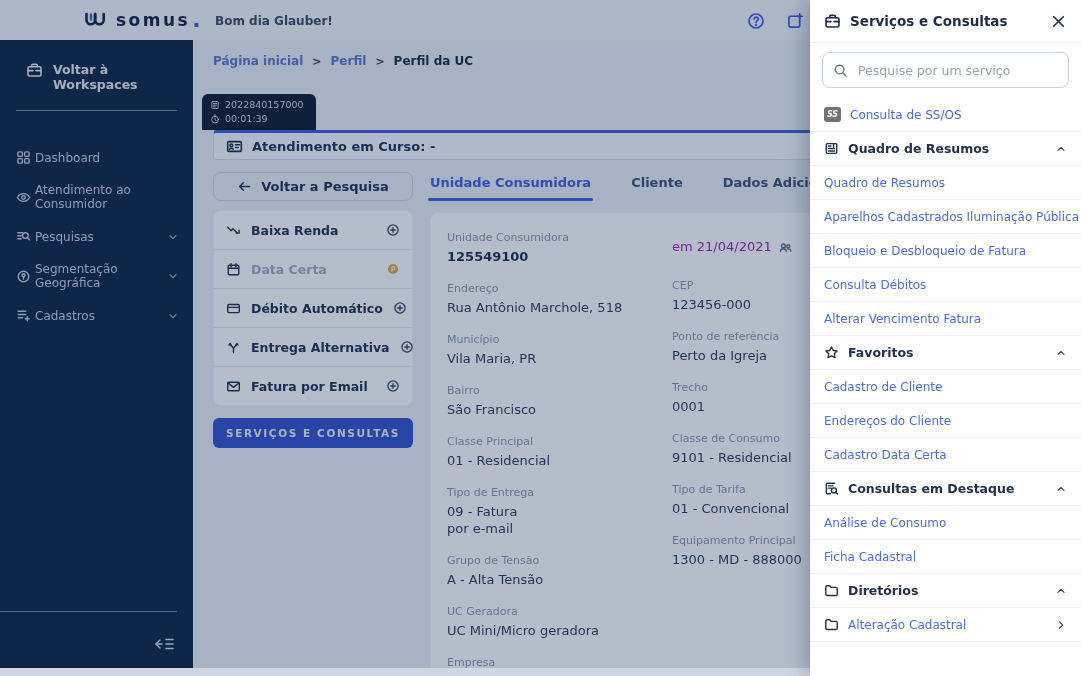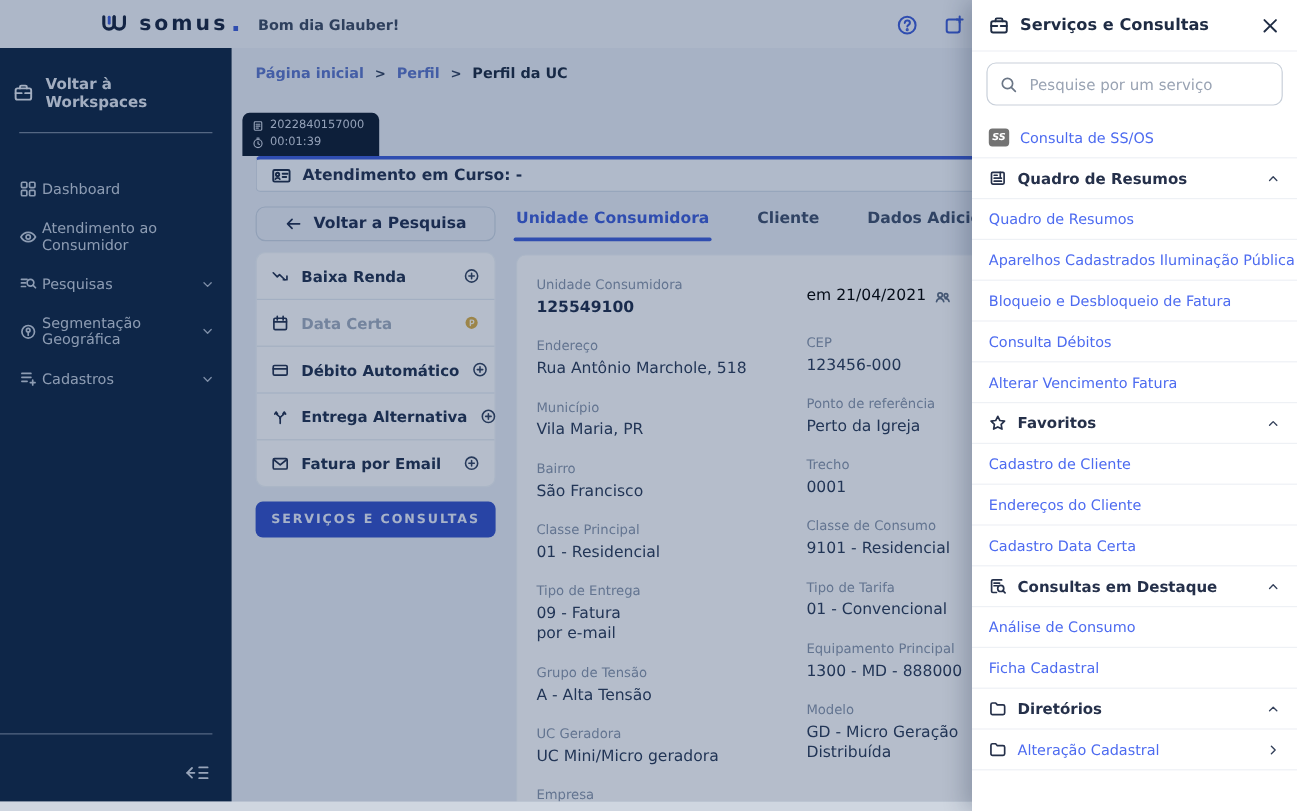--- a/index.html
+++ b/index.html
@@ -17,21 +17,21 @@
   .app-header{position:absolute;top:0;left:0;width:100%;height:40px;background:#f1f4f9;}
   .logo{position:absolute;left:84px;top:7px;display:flex;align-items:center;gap:6px;color:#16233e}
   .logo .ic{width:26px;height:20px}
   .logo-text{font-size:17px;font-weight:700;letter-spacing:2.5px;color:#16233e}
   .logo-dot{font-size:22px;font-weight:700;color:#3d5cd7;margin-left:-4px}
   .greeting{position:absolute;left:215px;top:14px;font-size:12px;font-weight:700;color:#3c4961}
   .hdr-ic{position:absolute;top:12px;width:18px;height:18px;color:#3d5cd7;cursor:pointer}
   .hdr-help{left:747px}.hdr-new{left:786px}
   
   .sidebar{position:absolute;top:40px;left:0;width:193px;height:628px;background:#0e2542;color:#c7d1e0;z-index:1}
-  .ws-row{display:flex;align-items:center;gap:10px;padding:22px 11px 16px;font-size:12.5px;font-weight:600;color:#e2e7ef;cursor:pointer}
+  .ws-row{display:flex;align-items:flex-start;gap:10px;padding:22px 26px 16px;font-size:12.5px;font-weight:600;color:#e2e7ef;cursor:pointer}
   .ws-row .ic{width:17px;height:17px}
   .sb-divider{border-top:1px solid rgba(195,206,223,.55);margin:2px 16px}
   .sb-nav{margin-top:30px}
   .sb-item{display:flex;align-items:center;gap:4px;padding:9px 14px 9px 16px;font-size:12px;color:#c3cddc;cursor:pointer}
   .sb-item .ic{width:15px;height:15px}
   .sb-item .chev{margin-left:auto;width:12px;height:12px;color:#aab6c9}
   .sb-bottom-div{position:absolute;bottom:56px;left:0;right:16px;border-top:1px solid rgba(195,206,223,.55)}
   .collapse{position:absolute;bottom:14px;right:18px;width:22px;height:20px;color:#d3dae6;cursor:pointer}
   
   .main{position:absolute;top:40px;left:193px;right:0;bottom:8px;background:#e8edf5;overflow:hidden}
@@ -67,21 +67,21 @@
       color:#e9edfb;font-size:10.5px;font-weight:700;letter-spacing:1.6px;cursor:pointer;font-family:inherit}
   
   .details-card{position:absolute;left:237px;top:172px;width:843px;height:620px;background:#fcfdfe;border:1px solid #eef2f7;
       border-radius:8px;box-sizing:border-box;padding:18px 16px;display:flex}
   .fcol{display:flex;flex-direction:column;gap:17px}
   .fcol.c1{width:209px;margin-right:16px}
   .fcol.c2{width:200px}
   .field .flabel{font-size:11px;color:#8794aa;margin-bottom:4px}
   .field .fvalue{font-size:13px;font-weight:500;color:#2a3a57;line-height:17px;white-space:pre-line}
   .field .fvalue.bold{font-weight:700;color:#1d2c4a}
-  .date-note{display:flex;align-items:flex-start;gap:6px;color:#000000;font-size:13px;height:31px;box-sizing:border-box;padding-top:8px}
+  .date-note{display:flex;align-items:flex-start;gap:6px;color:#a21caf;font-size:13px;height:31px;box-sizing:border-box;padding-top:8px}
   .date-note .ic{width:15px;height:15px;color:#5c6b82;margin-top:1px}
   
   .scrim{position:absolute;top:0;left:0;right:271px;bottom:0;background:rgba(18,44,86,.30);z-index:40;pointer-events:none}
   .bottom-strip{position:absolute;left:0;right:271px;bottom:0;height:8px;background:#cfd6e0;z-index:45}
   
   .panel{position:absolute;top:0;right:0;width:271px;height:676px;background:#ffffff;z-index:50;
       box-shadow:-6px 0 18px rgba(15,30,60,.25);box-sizing:border-box}
   .panel-header{display:flex;align-items:center;gap:9px;height:42px;padding:0 14px;border-bottom:1px solid #eef1f5}
   .panel-header .ic{width:17px;height:17px;color:#1f2c44}
   .panel-title{font-size:13.5px;font-weight:700;color:#1f2c44;flex:1}
@@ -389,25 +389,20 @@
             <div class="fvalue">9101 - Residencial</div>
           </div>
           <div class="field">
             <div class="flabel">Tipo de Tarifa</div>
             <div class="fvalue">01 - Convencional</div>
           </div>
           <div class="field">
             <div class="flabel">Equipamento Principal</div>
             <div class="fvalue">1300 - MD - 888000</div>
           </div>
-          <div class="field">
-            <div class="flabel">Modelo</div>
-            <div class="fvalue">GD - Micro Geração
-Distribuída</div>
-          </div>
         </div>
     </div>
   </div>
 </div>
 
 <div class="scrim"></div>
 <div class="bottom-strip"></div>
 
 <div class="panel">
   <div class="panel-header">

